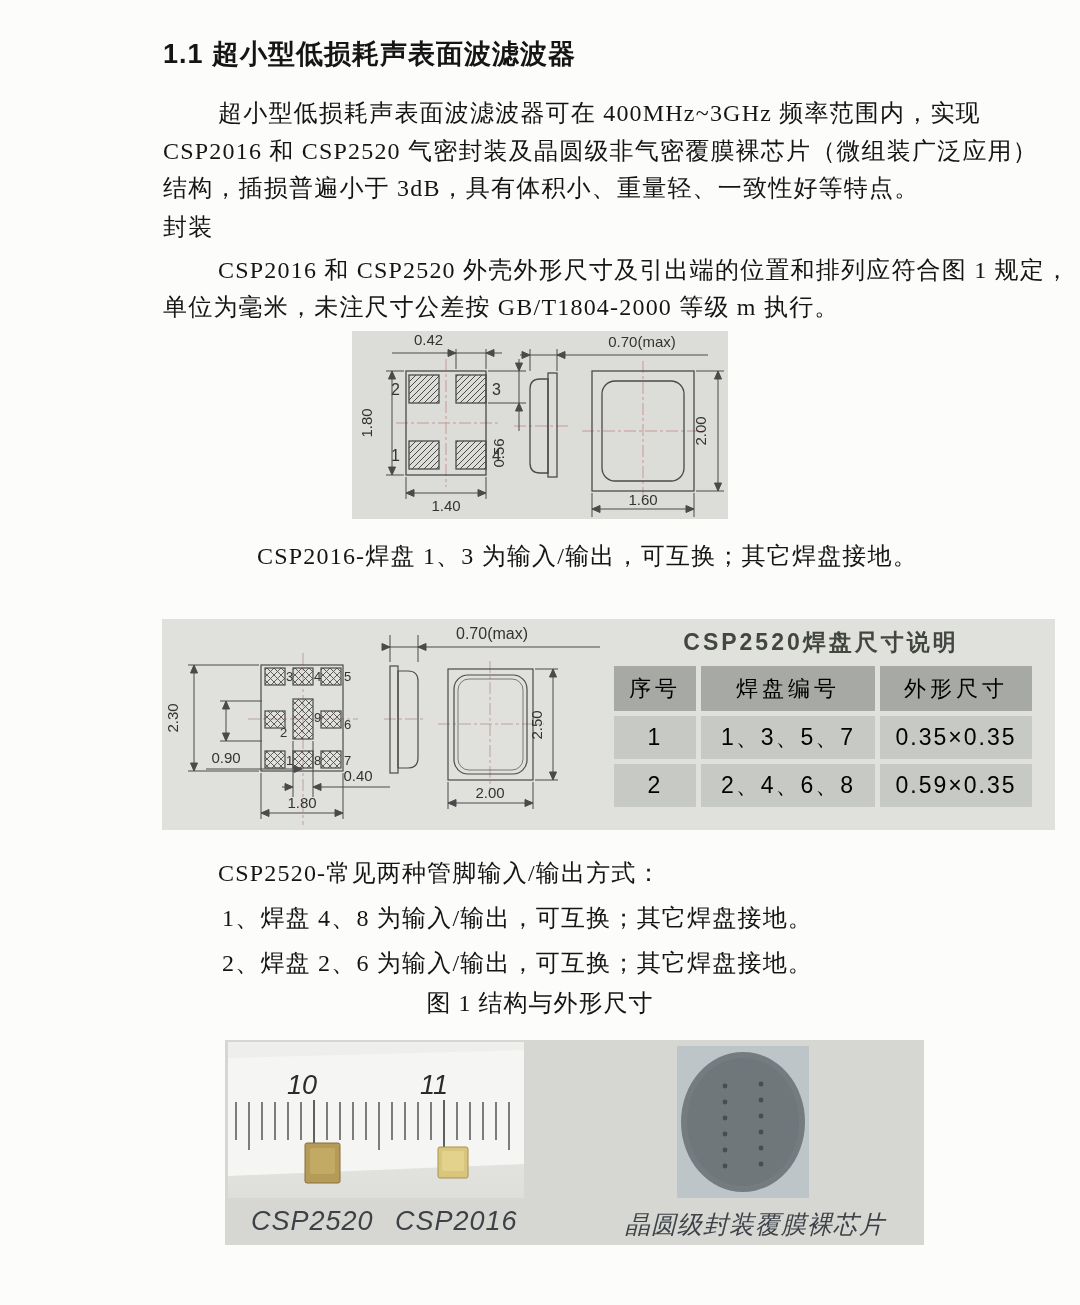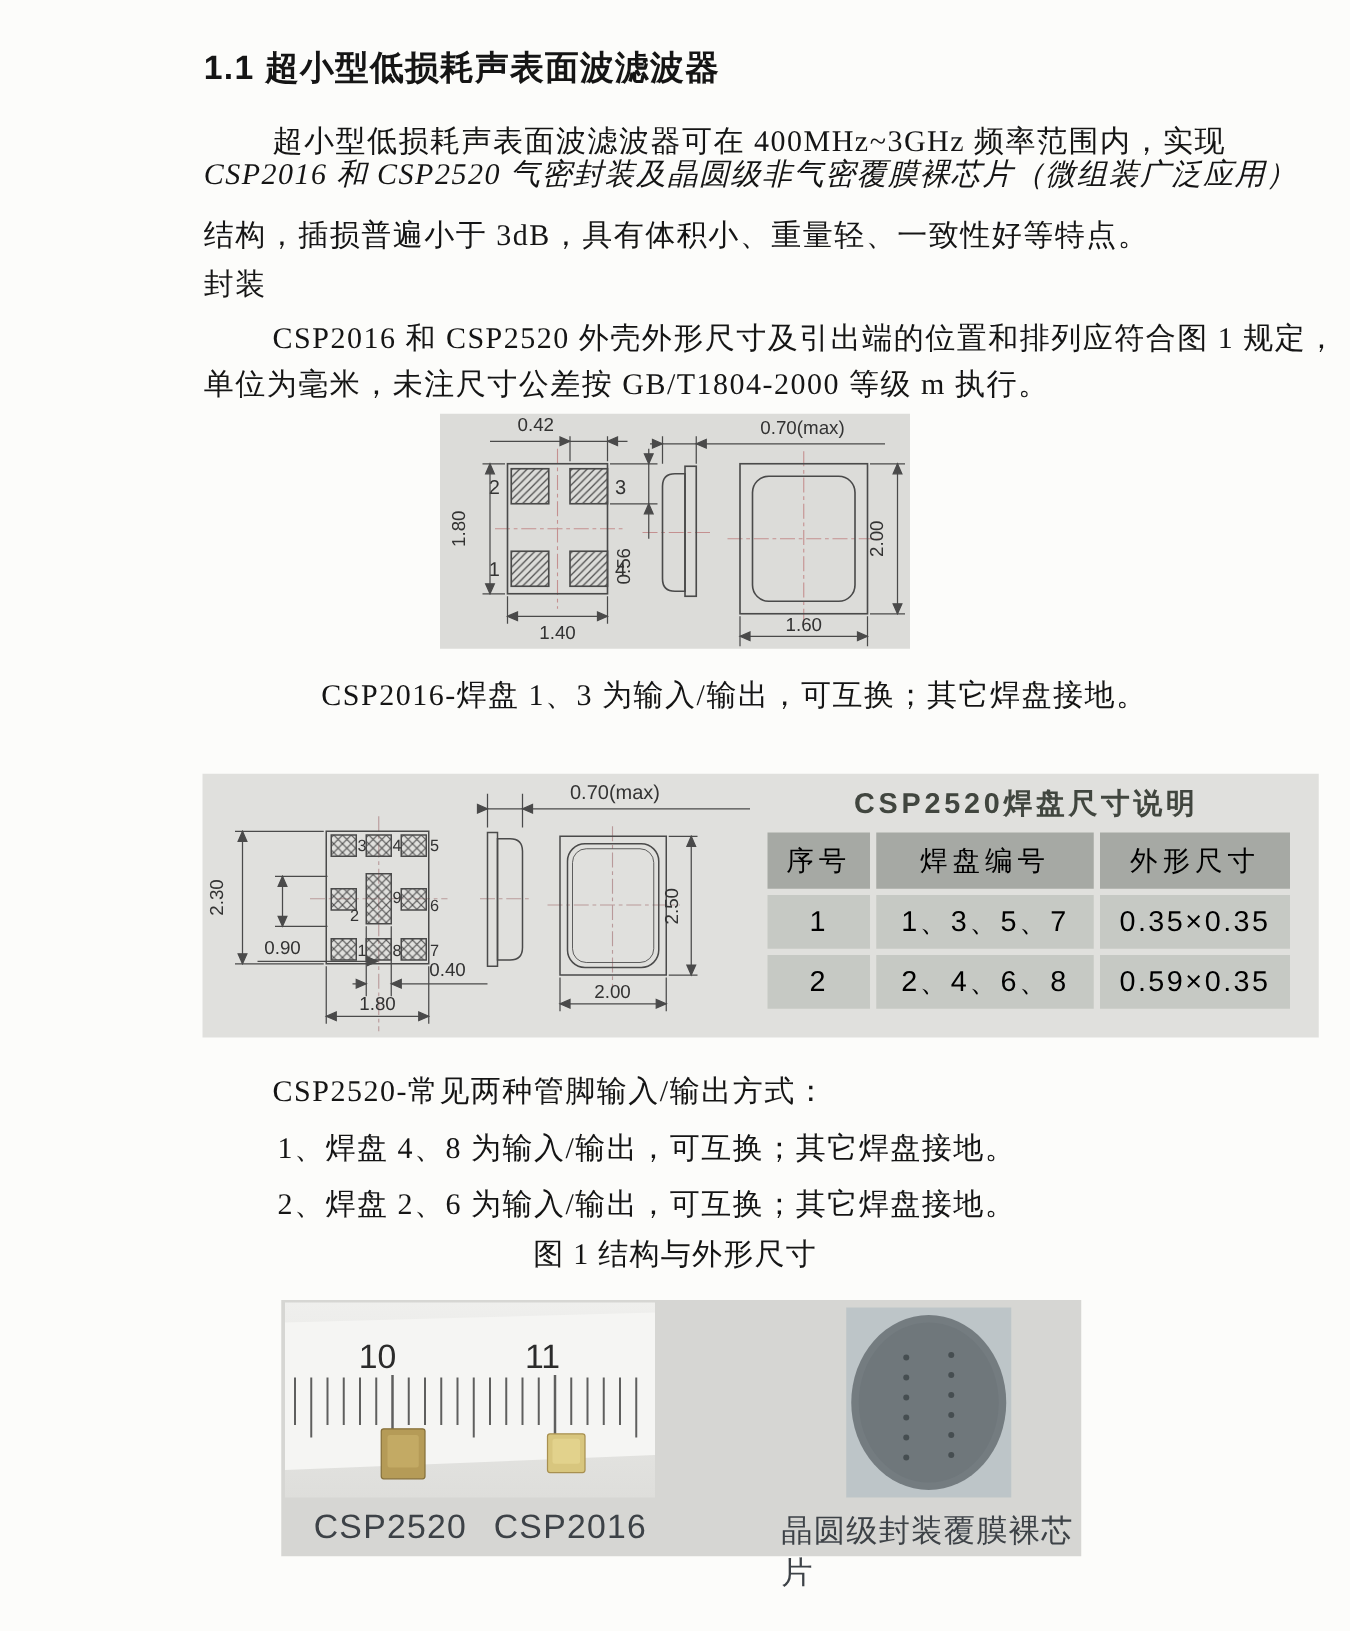--- a/index.html
+++ b/index.html
@@ -36,21 +36,21 @@
   .wafer-photo{position:absolute;left:452px;top:6px;width:132px;height:152px;background:#bdc5c8;}
 </style>
 </head>
 <body>
 
 <div id="page">
 
   <div class="abs h1" style="left:163px;top:36px;">1.1 超小型低损耗声表面波滤波器</div>
 
   <div class="abs body-line" style="left:218px;top:97px;">超小型低损耗声表面波滤波器可在 400MHz~3GHz 频率范围内，实现</div>
-  <div class="abs body-line" style="left:163px;top:123px;font-style:italic;">CSP2016 和 CSP2520 气密封装及晶圆级非气密覆膜裸芯片（微组装广泛应用）</div>
+  <div class="abs body-line" style="left:163px;top:135px;">CSP2016 和 CSP2520 气密封装及晶圆级非气密覆膜裸芯片（微组装广泛应用）</div>
   <div class="abs body-line" style="left:163px;top:172px;">结构，插损普遍小于 3dB，具有体积小、重量轻、一致性好等特点。</div>
 
   <div class="abs body-line" style="left:163px;top:211px;">封装</div>
 
   <div class="abs body-line" style="left:218px;top:254px;">CSP2016 和 CSP2520 外壳外形尺寸及引出端的位置和排列应符合图 1 规定，</div>
   <div class="abs body-line" style="left:163px;top:291px;">单位为毫米，未注尺寸公差按 GB/T1804-2000 等级 m 执行。</div>
 
   <div class="abs fig1box" style="left:352px;top:331px;width:376px;height:188px;">
     <svg width="376" height="188" viewBox="0 0 376 188">
       <defs>
@@ -237,21 +237,21 @@
       <div class="t-cell">0.59×0.35</div>
     </div>
   </div>
 
   <div class="abs body-line" style="left:218px;top:857px;">CSP2520-常见两种管脚输入/输出方式：</div>
   <div class="abs body-line" style="left:222px;top:902px;">1、焊盘 4、8 为输入/输出，可互换；其它焊盘接地。</div>
   <div class="abs body-line" style="left:222px;top:947px;">2、焊盘 2、6 为输入/输出，可互换；其它焊盘接地。</div>
 
   <div class="abs caption centered" style="top:987px;">图 1 结构与外形尺寸</div>
 
-  <div class="abs fig3box" style="left:225px;top:1040px;width:640px;height:205px;">
+  <div class="abs fig3box" style="left:225px;top:1040px;width:699px;height:205px;font-style:italic;">
 
     <div class="ruler-photo">
       <svg width="296" height="156" viewBox="0 0 296 156">
         <path d="M0 16 L296 8 L296 122 L0 134 Z" fill="#f5f5f3"></path>
         <g stroke="#3a3a3a" stroke-width="1.6" opacity="0.8">
           <line x1="8" y1="60" x2="8" y2="98"></line>
             <line x1="21" y1="60" x2="21" y2="108"></line>
           <line x1="34" y1="60" x2="34" y2="98"></line>
             <line x1="47" y1="60" x2="47" y2="98"></line>
           <line x1="60" y1="60" x2="60" y2="98"></line>

